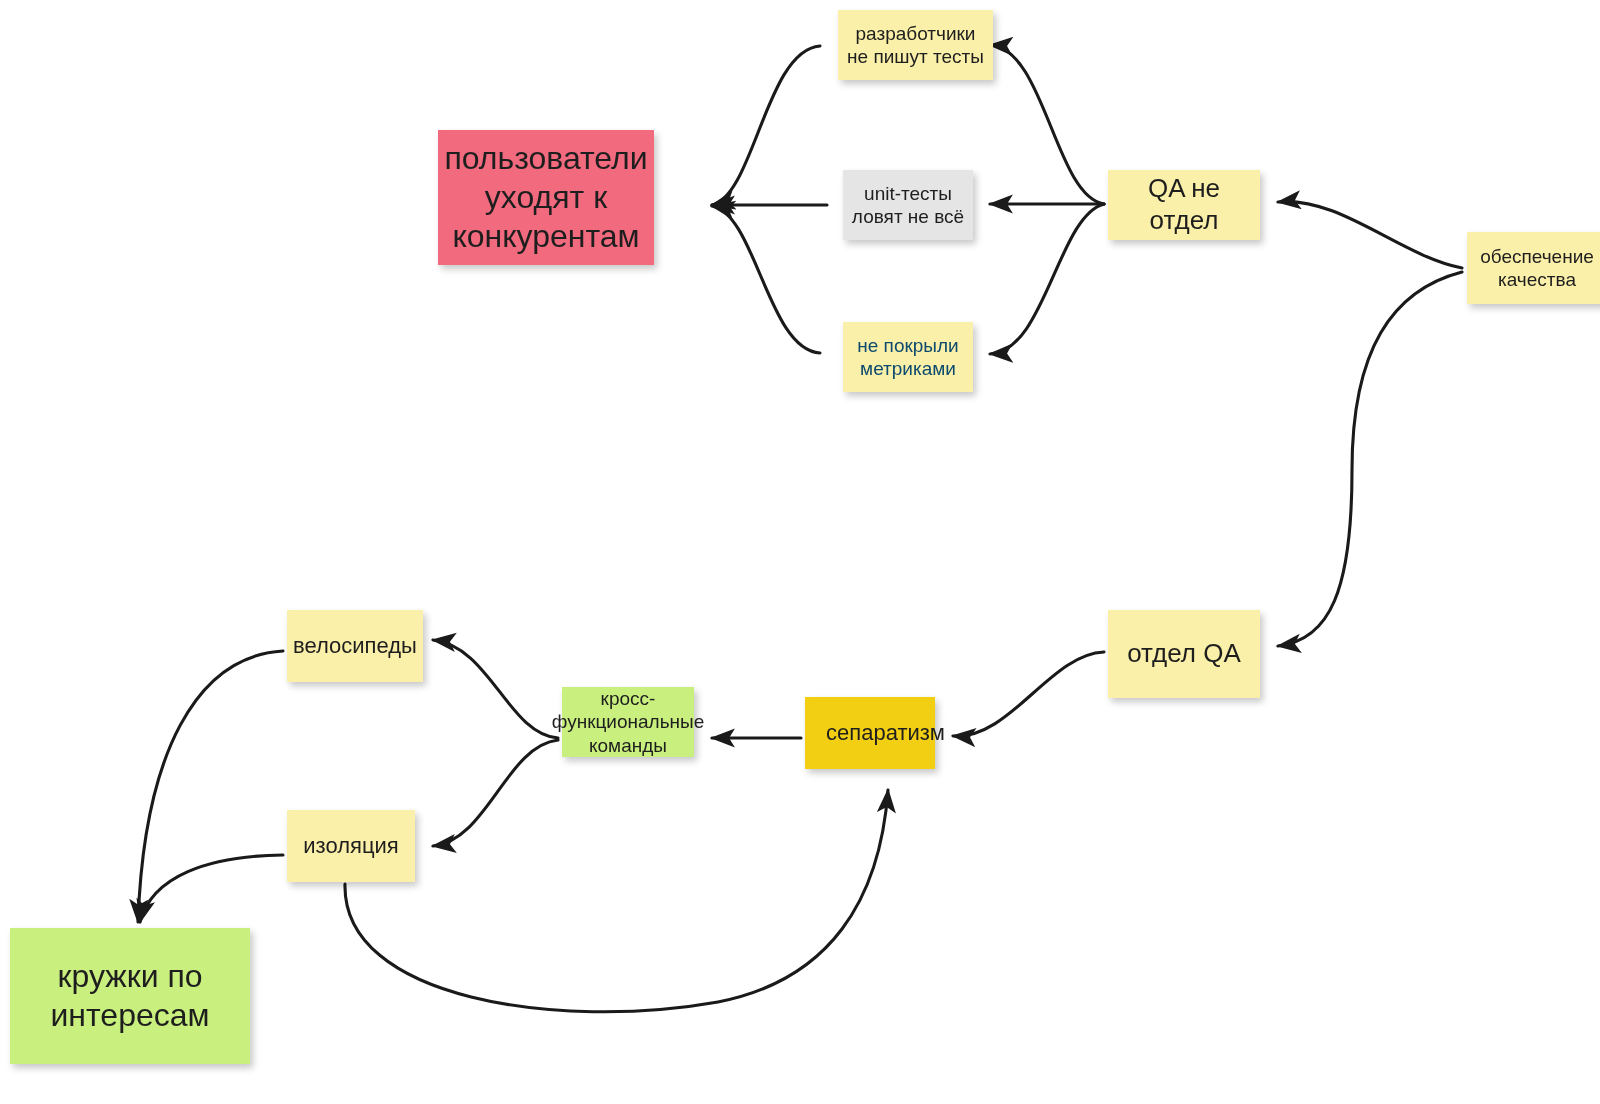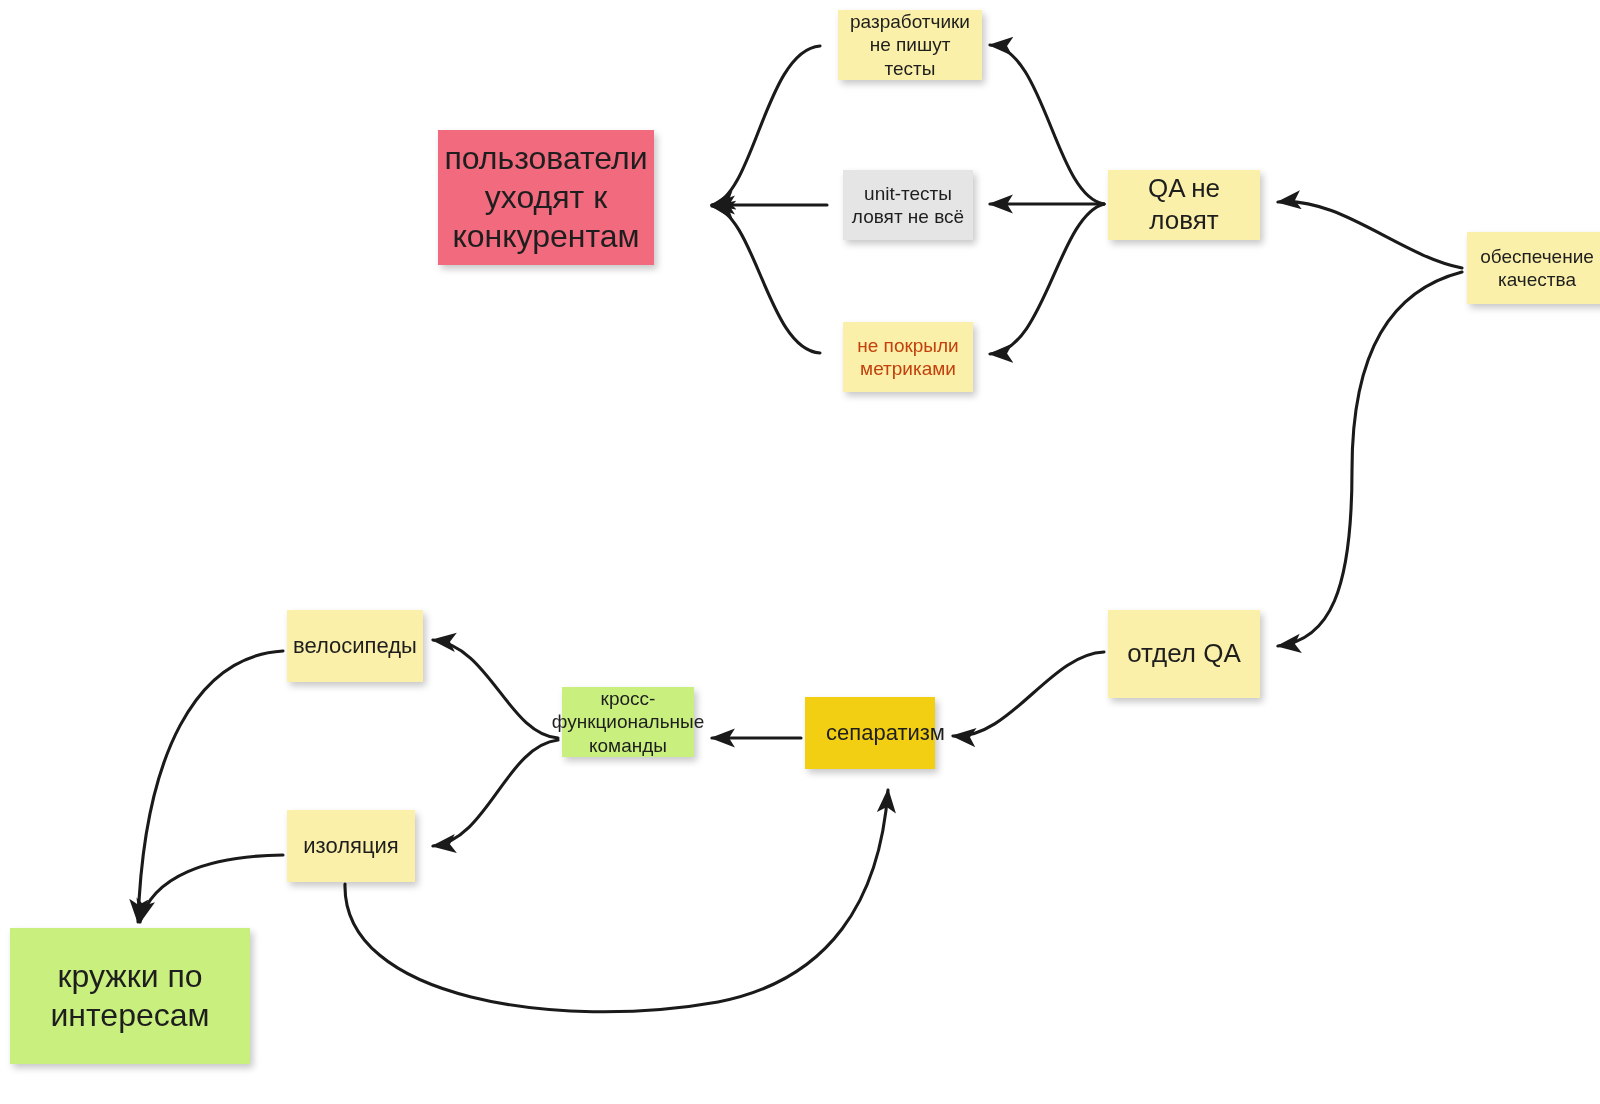--- a/index.html
+++ b/index.html
@@ -77,32 +77,32 @@
         <path d="M 801 738 L 712 738" marker-end="url(#arrowhead)"></path>
         <path d="M 558 738 C 508 734 490 646 433 640" marker-end="url(#arrowhead)"></path>
         <path d="M 558 740 C 506 746 488 840 433 846" marker-end="url(#arrowhead)"></path>
         <path d="M 283 651 C 196 656 144 754 138 922" marker-end="url(#arrowhead)"></path>
         <path d="M 283 855 C 208 856 152 876 140 922" marker-end="url(#arrowhead)"></path>
         <path d="M 345 884 C 342 1000 560 1030 718 1002 C 830 980 880 900 888 790" marker-end="url(#arrowhead)"></path>
       </g>
   </svg>
 
   <div id="node-layer">
-      <div class="node sticky-yellow fs-small" style="left: 838px; top: 10px; width: 144px; height: 70px; background: rgb(251, 240, 169); color: rgb(30, 30, 30);">разработчики
+      <div class="node sticky-yellow fs-small" style="left: 838px; top: 10px; width: 155px; height: 70px; background: rgb(251, 240, 169); color: rgb(30, 30, 30);">разработчики
 не пишут тесты</div>
       <div class="node sticky-pink fs-xlarge" style="left: 438px; top: 130px; width: 216px; height: 135px; background: rgb(241, 106, 126); color: rgb(30, 30, 30);">пользователи
 уходят к
 конкурентам</div>
       <div class="node sticky-yellow fs-small" style="left: 843px; top: 170px; width: 130px; height: 70px; background: #e5e5e5; color: rgb(30, 30, 30);">unit-тесты
 ловят не всё</div>
       <div class="node sticky-yellow fs-large" style="left: 1108px; top: 170px; width: 152px; height: 70px; background: rgb(251, 240, 169); color: rgb(30, 30, 30);">QA не
-ловят</div>
+отдел</div>
       <div class="node sticky-yellow fs-small" style="left: 1467px; top: 232px; width: 140px; height: 72px; background: rgb(251, 240, 169); color: rgb(30, 30, 30);">обеспечение
 качества</div>
-      <div class="node sticky-yellow fs-small" style="left: 843px; top: 322px; width: 130px; height: 70px; background: rgb(251, 240, 169); color: #c2410c; text-align: center;">не покрыли
+      <div class="node sticky-yellow fs-small" style="left: 843px; top: 322px; width: 130px; height: 70px; background: rgb(251, 240, 169); color: #0c4a6e; text-align: center;">не покрыли
 метриками</div>
       <div class="node sticky-yellow fs-medium" style="left: 287px; top: 610px; width: 136px; height: 72px; background: rgb(251, 240, 169); color: rgb(30, 30, 30);">велосипеды</div>
       <div class="node sticky-yellow fs-large" style="left: 1108px; top: 610px; width: 152px; height: 88px; background: rgb(251, 240, 169); color: rgb(30, 30, 30);">отдел QA</div>
       <div class="node sticky-green fs-small" style="left: 562px; top: 687px; width: 132px; height: 70px; background: rgb(201, 240, 126); color: rgb(30, 30, 30);">кросс-
 функциональные
 команды</div>
       <div class="node sticky-orange fs-medium" style="left: 805px; top: 697px; width: 130px; height: 72px; background: rgb(243, 207, 20); color: rgb(30, 30, 30); padding-left: 37px;">сепаратизм</div>
       <div class="node sticky-yellow fs-medium" style="left: 287px; top: 810px; width: 128px; height: 72px; background: rgb(251, 240, 169); color: rgb(30, 30, 30); text-align: right;">изоляция</div>
       <div class="node sticky-green fs-xlarge" style="left: 10px; top: 928px; width: 240px; height: 136px; background: rgb(201, 240, 126); color: rgb(30, 30, 30);">кружки по
 интересам</div>

